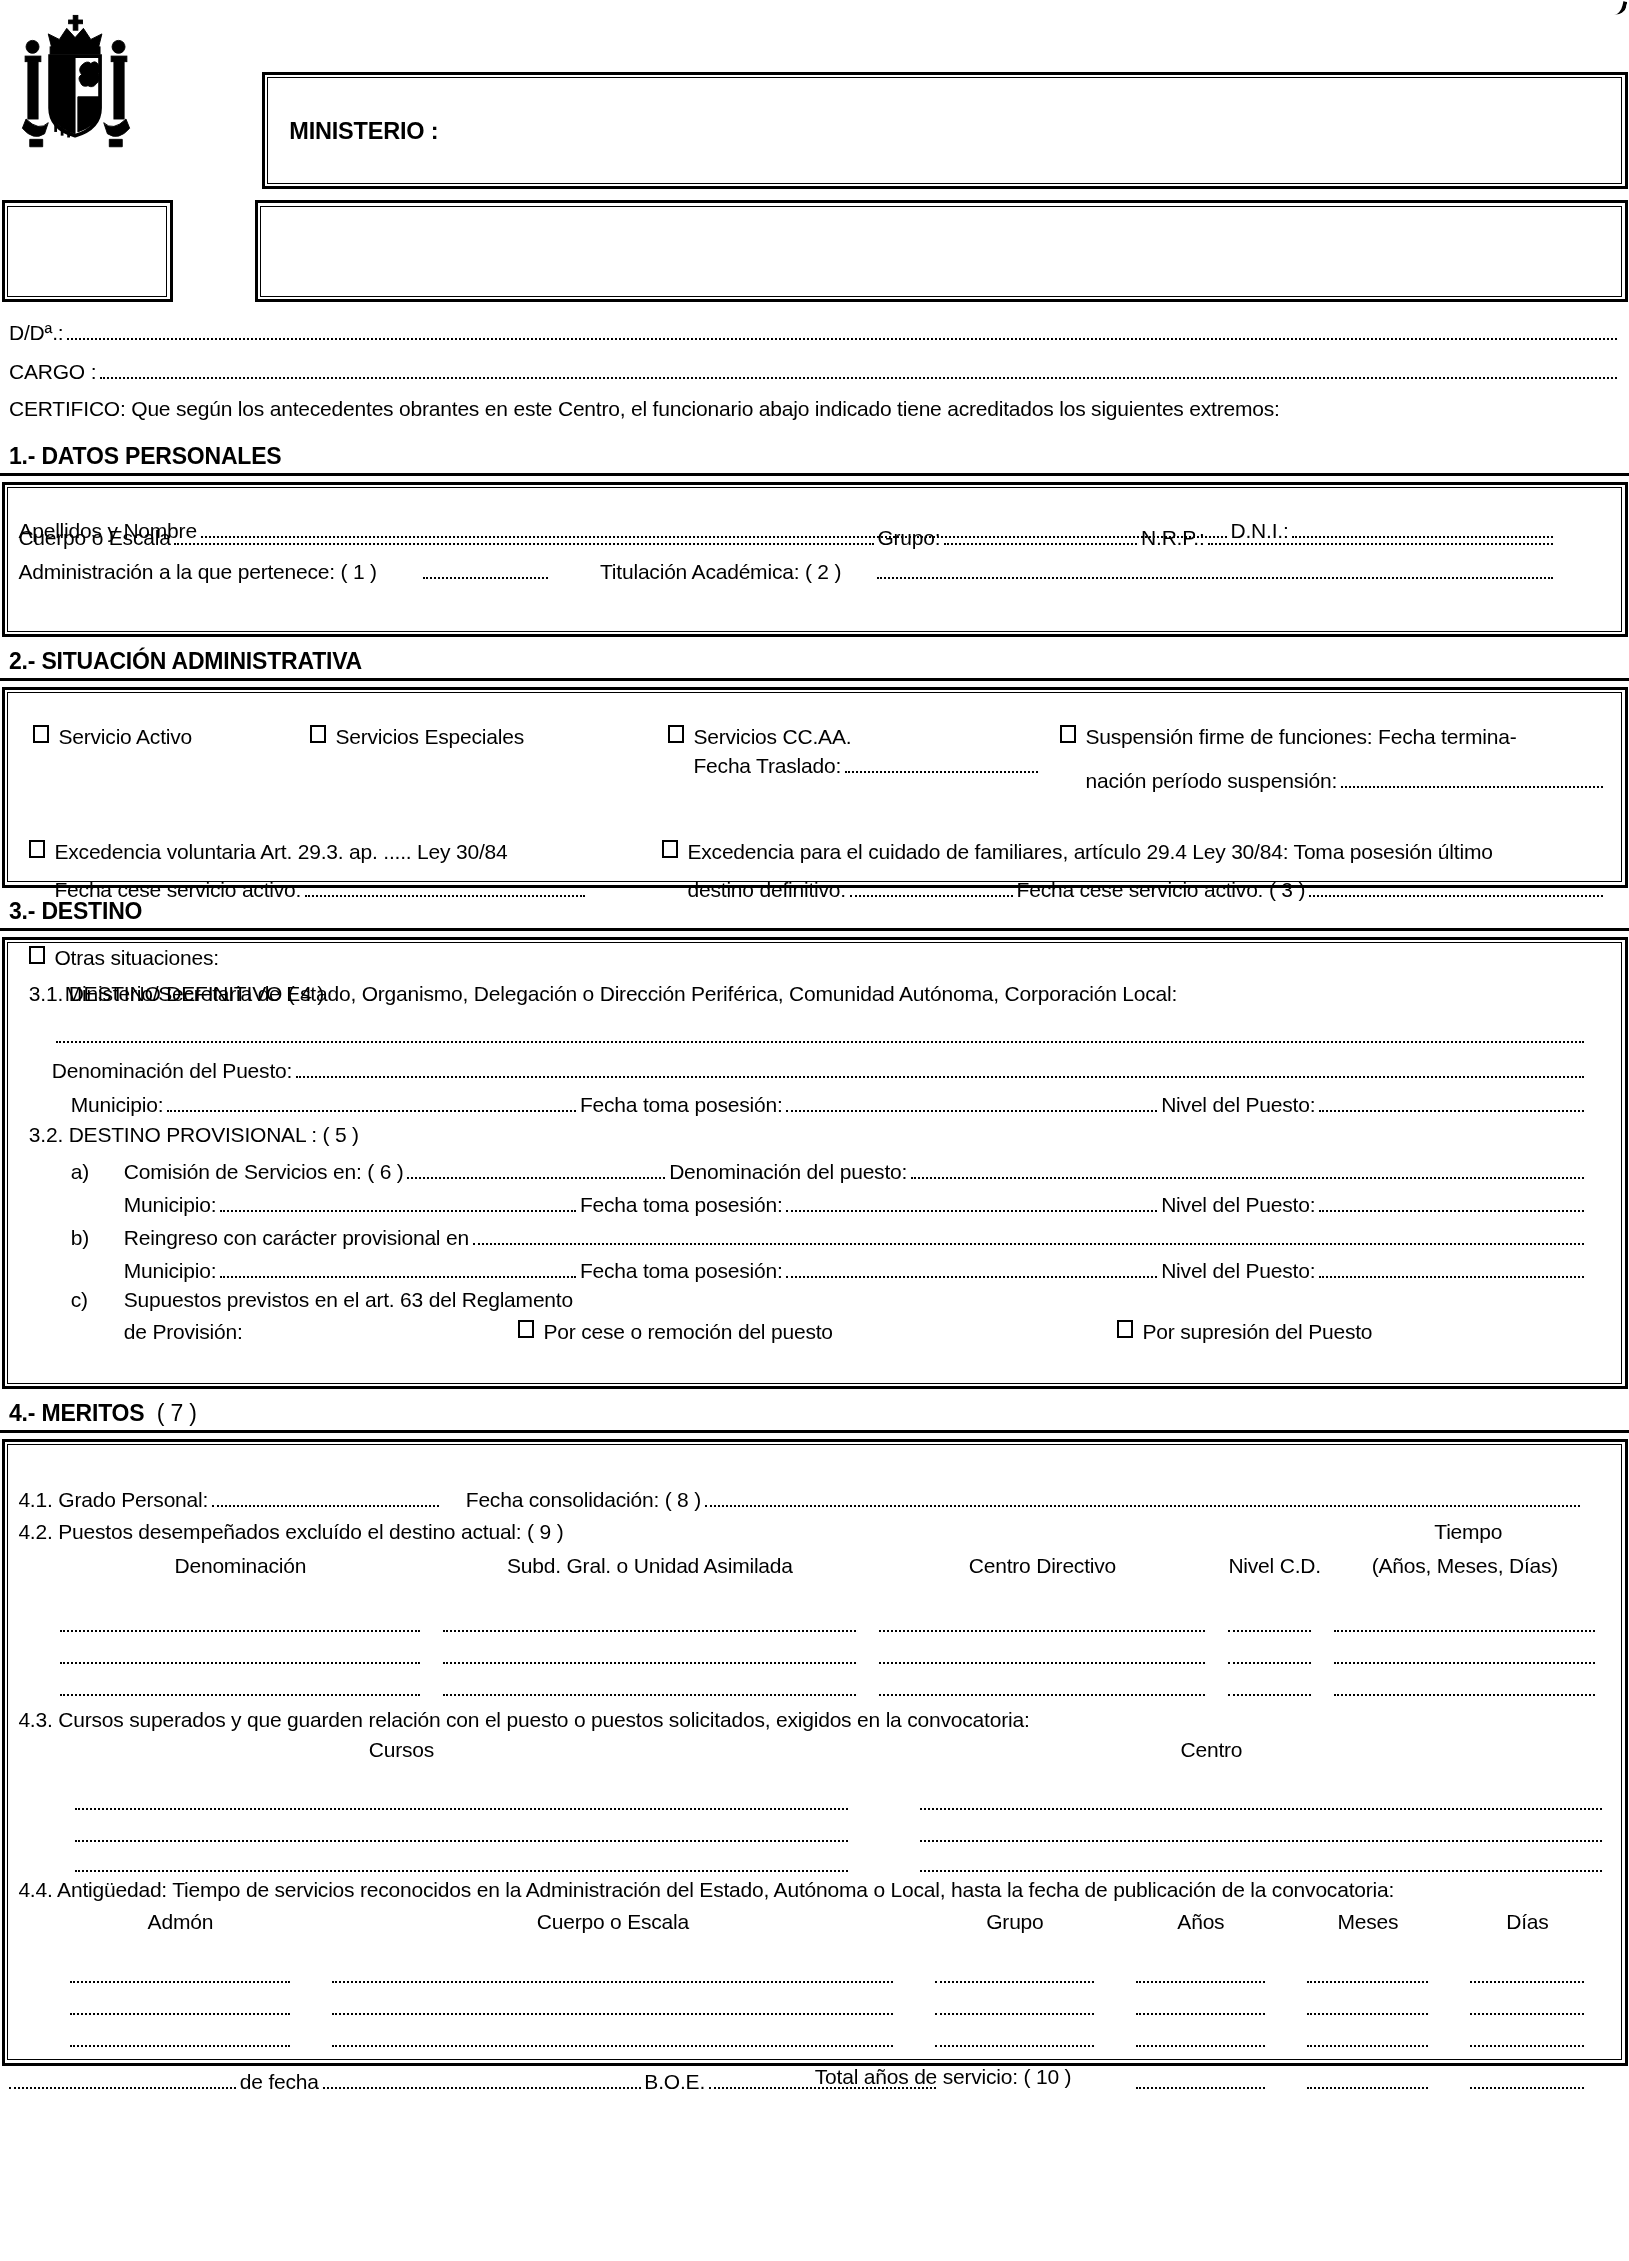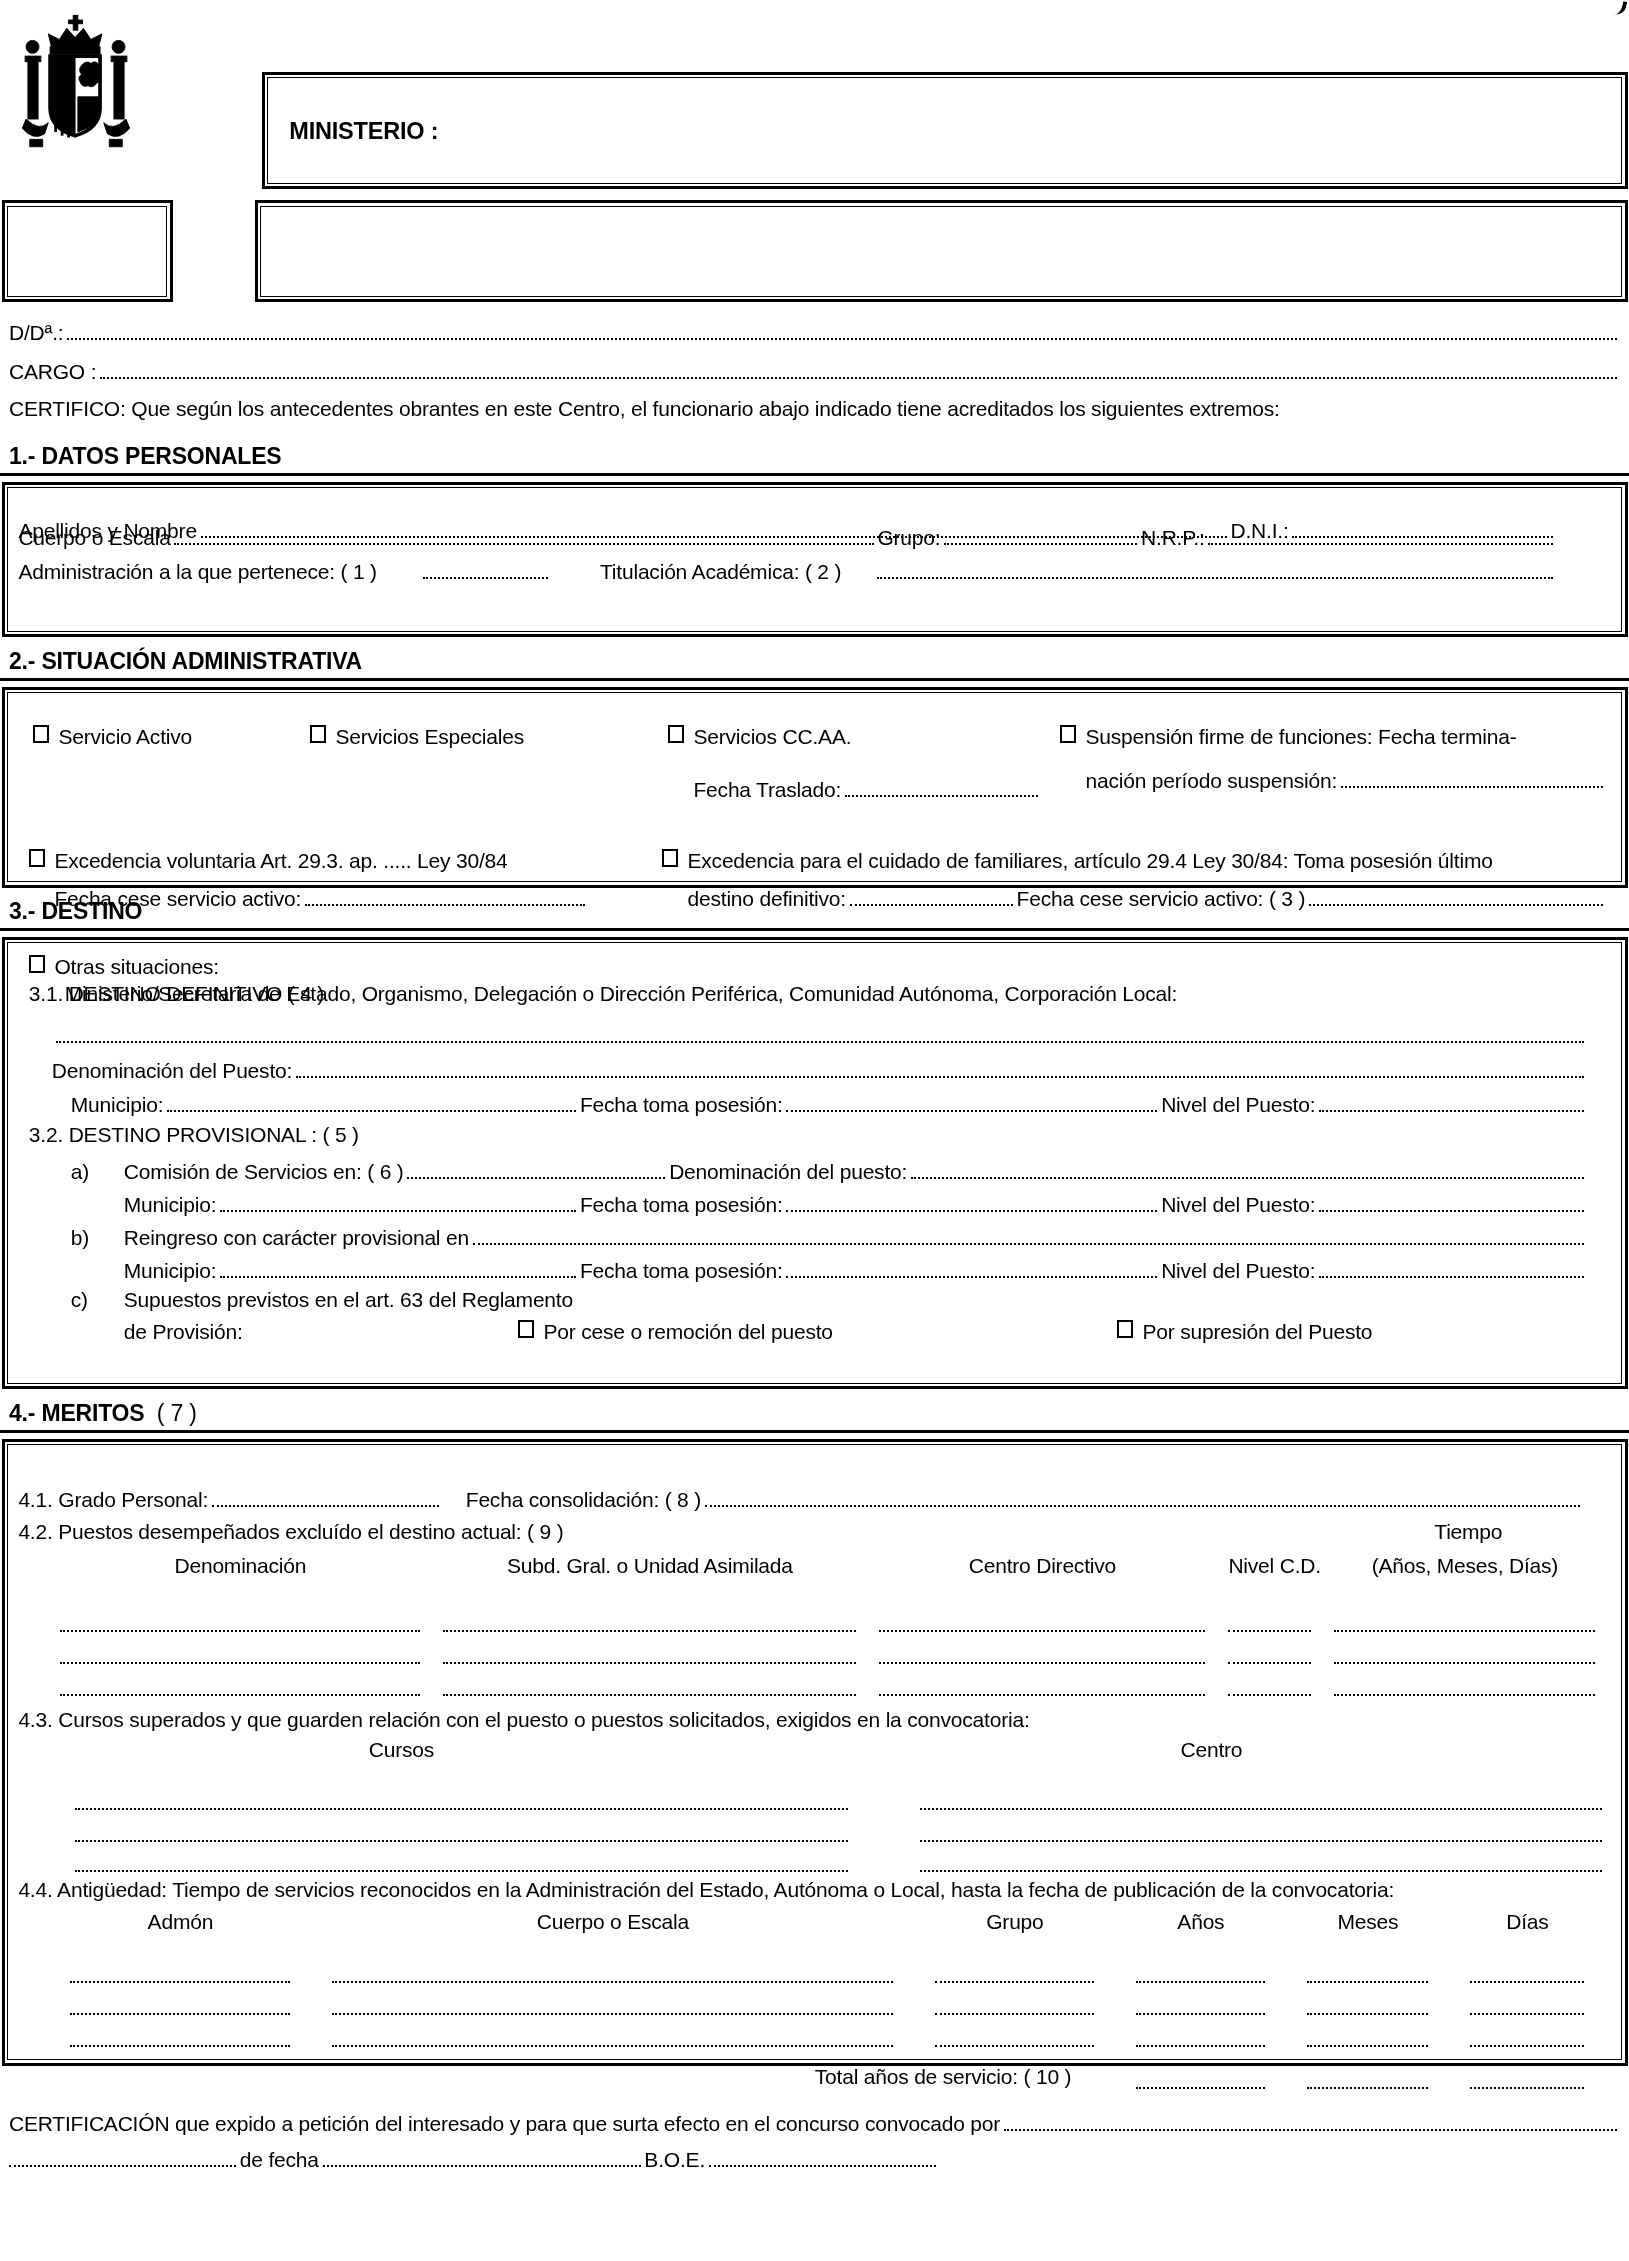--- a/index.html
+++ b/index.html
@@ -164,21 +164,21 @@
           <span>Servicio Activo</span>
         </div>
         <div class="cbrow" style="width:358px;flex:none;">
           <span class="cb"></span>
           <span>Servicios Especiales</span>
         </div>
         <div class="cbrow" style="width:392px;flex:none;">
           <span class="cb"></span>
           <div>
             <div>Servicios CC.AA.</div>
-            <div class="tline" style="margin-top:25px;">
+            <div class="tline" style="margin-top:1px;">
               <span class="lab">Fecha Traslado:</span>
               <span class="dotsf" style="width:193px;"></span>
             </div>
           </div>
         </div>
         <div class="cbrow" style="flex:1;">
           <span class="cb"></span>
           <div style="flex:1;">
             <div>Suspensión firme de funciones: Fecha  termina-</div>
             <div class="tline" style="margin-top:16px;">
@@ -382,24 +382,20 @@
       <div class="g44" style="height:33px;align-items:end;">
         <span style="grid-column:1 / span 3;text-align:right;padding-right:23px;">Total años de servicio: ( 10 )</span>
         <span class="gcell" style="margin-top:10.6px;"></span>
         <span class="gcell" style="margin-top:10.6px;"></span>
         <span class="gcell" style="margin-top:10.6px;"></span>
       </div>
     </div>
   </div>
 
   <div class="footer">
-    <div class="tline" style="margin-top:42px;height:36px;">
-      <span class="lab">CERTIFICACIÓN que expido a petición del interesado y para que surta efecto en el concurso convocado por</span>
-      <span class="dots"></span>
-    </div>
     <div class="tline" style="height:36px;">
       <span class="dotsf" style="width:227px;margin-left:0;"></span>
       <span class="lab">de fecha</span>
       <span class="dotsf" style="width:318px;"></span>
       <span class="lab">B.O.E.</span>
       <span class="dotsf" style="width:227px;"></span>
     </div>
 
   </div>
 </div>

